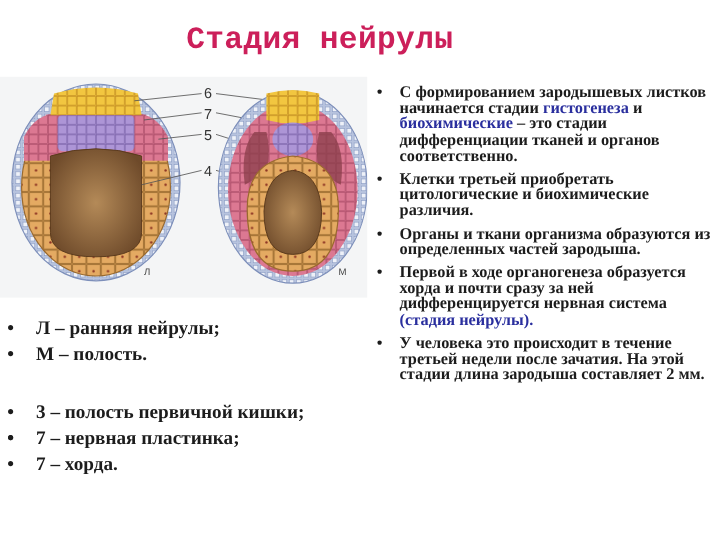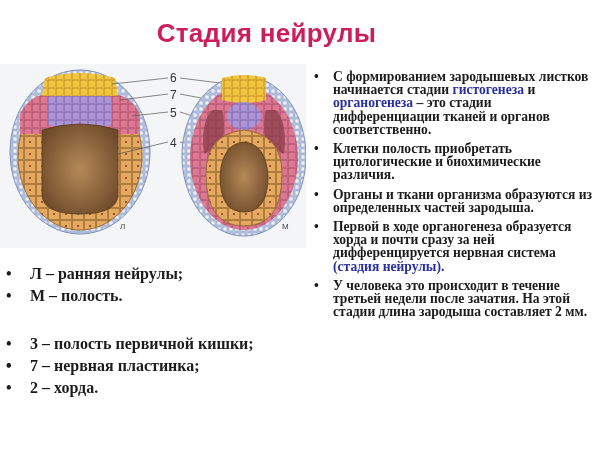--- a/index.html
+++ b/index.html
@@ -1,19 +1,19 @@
 <!DOCTYPE html>
 <html><head>
 <meta charset="utf-8">
 <style>
   html, body { margin:0; padding:0; }
   body { width:600px; height:450px; background:#ffffff; position:relative; overflow:hidden;
          font-family:"DejaVu Serif","Liberation Serif",serif; color:#1a1a1a; }
   .title { position:absolute; left:0; top:18px; width:533px; text-align:center;
-           font-family:Liberation Sans, sans-serif; font-weight:bold;
+           font-family:Liberation Mono, monospace; font-weight:bold;
            font-size:26px; color:#cc1f5a; letter-spacing:0.3px; }
   .figure { position:absolute; left:0; top:64px; width:306px; height:184px; background:#f4f5f6; }
   .figure svg { display:block; }
   .right-list { position:absolute; left:310px; top:70px; width:288px; margin:0; padding:0; list-style:none; }
   .right-list li { position:relative; padding-left:23px; font-family:"Liberation Serif","DejaVu Serif",serif;
                    font-weight:bold; font-size:13.6px; line-height:13.2px; margin-bottom:6px; color:#1c1c1c; }
   .right-list li .bullet { position:absolute; left:4px; top:0; }
   .hl { color:#2a2f9e;margin-top:13px; }
   .left-list { position:absolute; left:0; margin:0; padding:0; list-style:none; width:310px; }
   .left-list li { position:relative; padding-left:30px; font-family:"Liberation Serif","DejaVu Serif",serif;
@@ -98,31 +98,31 @@
 
 <ul class="left-list" style="top:263px;">
   <li><span class="bullet">•</span><span>Л – ранняя нейрулы;</span></li>
   <li><span class="bullet">•</span><span>М – полость.</span></li>
 </ul>
 
 <ul class="left-list" style="top:333px;">
   <li><span class="bullet">•</span><span>3 – полость первичной кишки;</span></li>
   <li><span class="bullet">•</span></li>
   <li><span class="bullet">•</span><span>7 – нервная пластинка;</span></li>
-  <li><span class="bullet">•</span><span>2 – хорда.</span></li>
+  <li><span class="bullet">•</span><span>7 – хорда.</span></li>
 </ul>
 
 <ul class="right-list">
   <li>
     <span class="bullet">•</span>
-    <span>С формированием зародышевых листков начинается стадии </span><span class="hl">гистогенеза</span><span> и </span><span class="hl">органогенеза</span><span> – это стадии дифференциации тканей и органов соответственно.</span>
+    <span>С формированием зародышевых листков начинается стадии </span><span class="hl">гистогенеза</span><span> и </span><span class="hl">биохимические</span><span> – это стадии дифференциации тканей и органов соответственно.</span>
   </li>
   <li>
     <span class="bullet">•</span>
-    <span>Клетки полость приобретать цитологические и биохимические различия.</span>
+    <span>Клетки третьей приобретать цитологические и биохимические различия.</span>
   </li>
   <li>
     <span class="bullet">•</span>
     <span>Органы и ткани организма образуются из определенных частей зародыша.</span>
   </li>
   <li>
     <span class="bullet">•</span>
     <span>Первой в ходе органогенеза образуется хорда и почти сразу за ней дифференцируется нервная система </span><span class="hl">(стадия нейрулы).</span>
   </li>
   <li>

